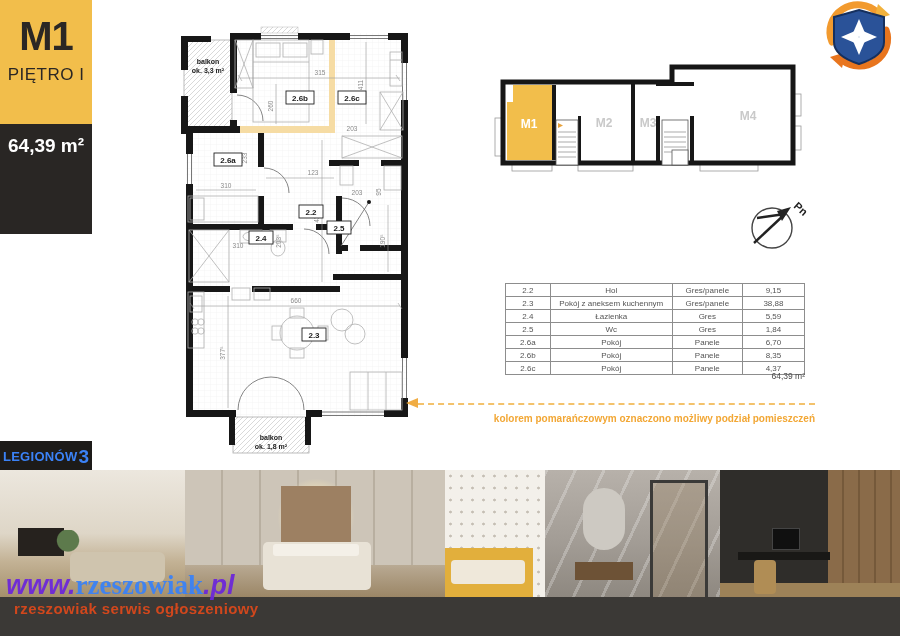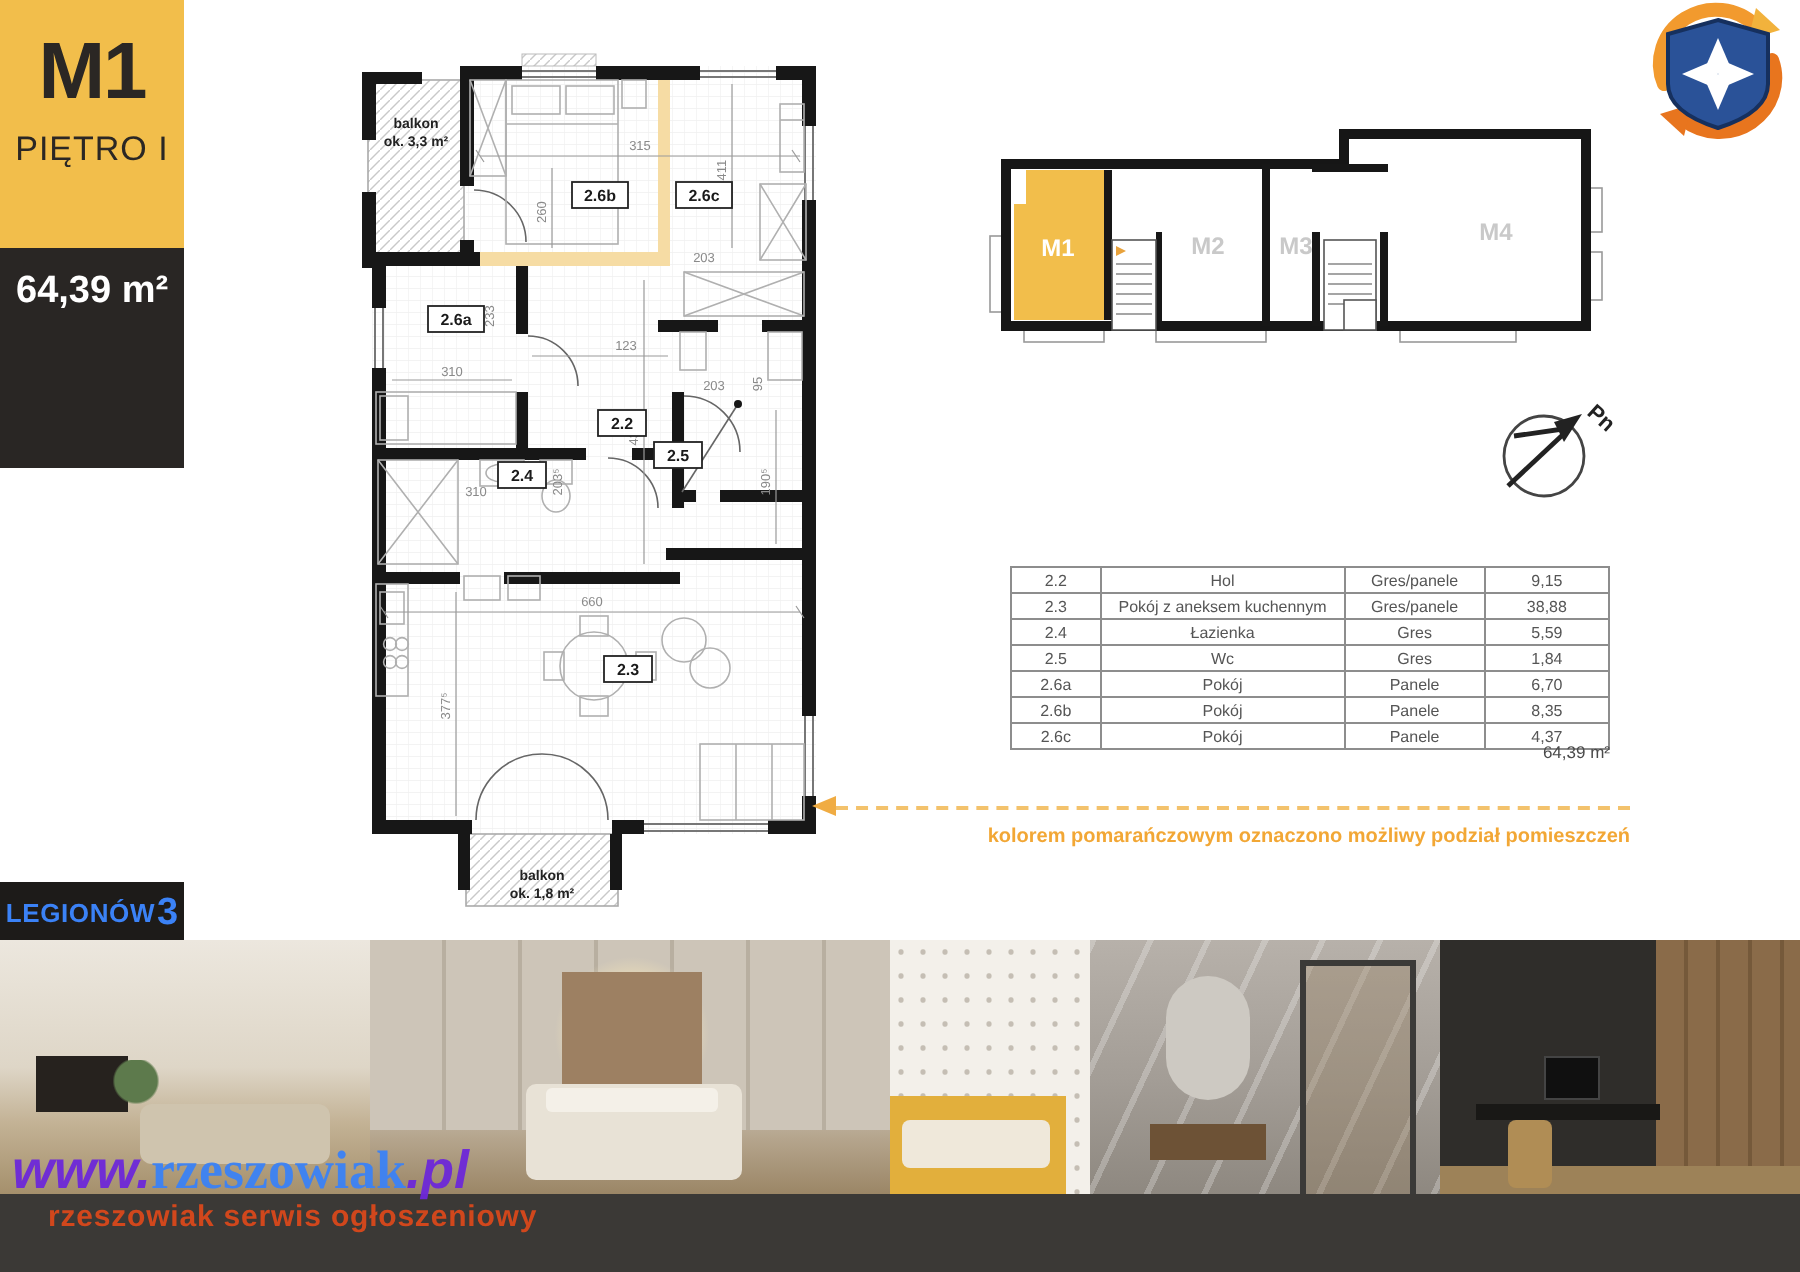--- a/index.html
+++ b/index.html
@@ -57,21 +57,21 @@
      background:repeating-linear-gradient(90deg,#8a6b49 0 14px,#75593a 14px 16px);}
   .ph5 .desk{position:absolute;left:18px;top:82px;width:92px;height:8px;background:#191816;}
   .ph5 .mon{position:absolute;left:52px;top:58px;width:26px;height:20px;background:#101010;border:1px solid #444;}
   .ph5 .chair{position:absolute;left:34px;top:90px;width:22px;height:34px;background:#b08d55;border-radius:4px;}
   .ph5 .floor{position:absolute;left:0;bottom:0;width:180px;height:14px;background:#9d8258;}
   
   .footer{left:0;top:597px;width:900px;height:39px;background:#3B3936;}
   
   .wm1{left:6px;top:570px;font-size:27px;font-weight:bold;white-space:nowrap;opacity:.95;pointer-events:none;}
   .wm1 .o{color:#6d28d9;font-style:italic;} .wm1 .b{color:#3b82f6;font-family:Liberation Serif, serif;}
-  .wm2{left:24px;top:600px;font-size:15px;font-weight:bold;color:#E2491A;letter-spacing:.4px;
+  .wm2{left:14px;top:600px;font-size:15px;font-weight:bold;color:#E2491A;letter-spacing:.4px;
        white-space:nowrap;opacity:.9;pointer-events:none;}
   svg text{font-family:"Liberation Sans","DejaVu Sans",sans-serif;}
 </style>
 </head>
 <body>
 
 <div class="abs badge">
   <div class="unit">M1</div>
   <div class="floor">PIĘTRO I</div>
 </div>

